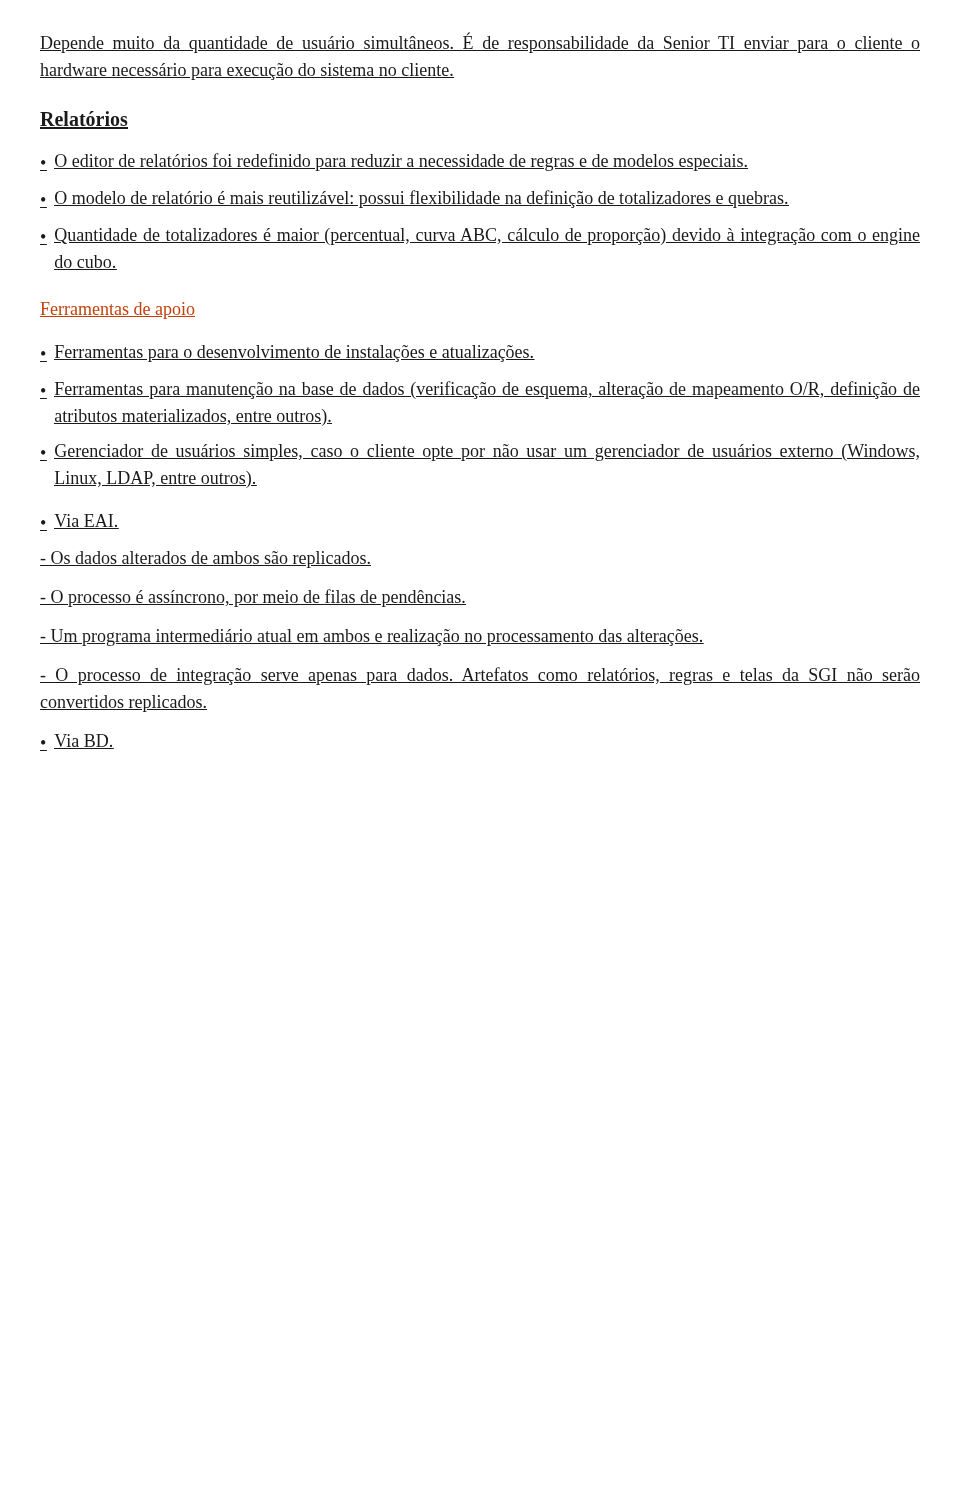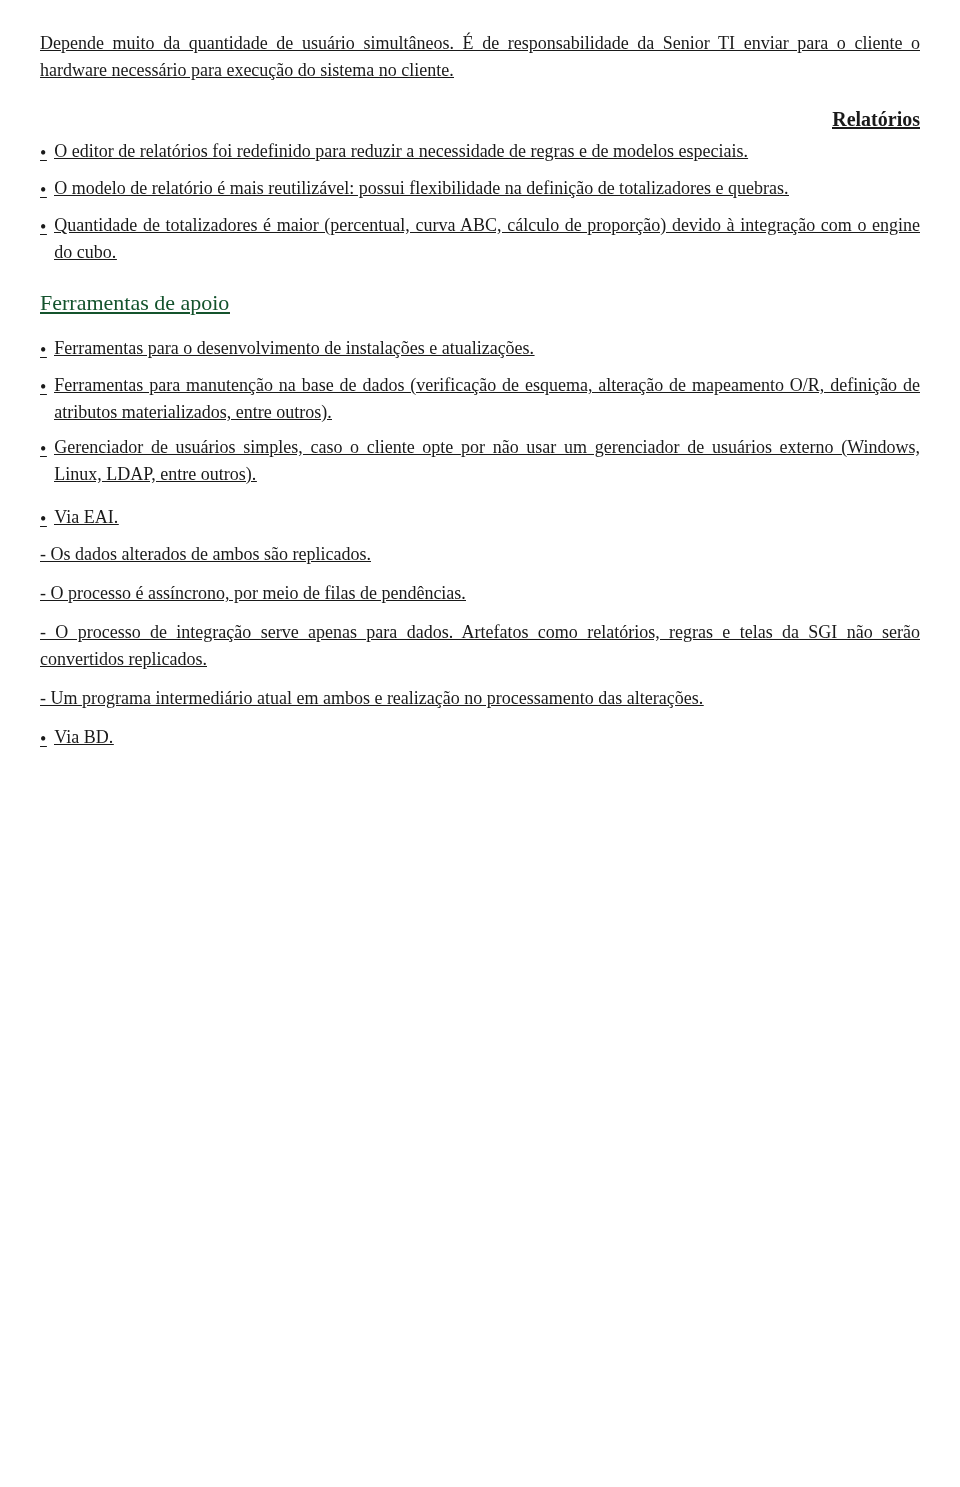--- a/index.html
+++ b/index.html
@@ -42,41 +42,40 @@
       margin-top: 2px;
       font-size: 18px;
       line-height: 1.5;
     }
 
     .bullet-text {
       flex: 1;
     }
 
     .section-heading {
-      color: #14532d;
-      font-size: 22px;
+      color: #c2410c;
+      font-size: 18px;
       font-weight: normal;
       margin-top: 20px;
       margin-bottom: 16px;
     }
 
     .section-block {
       margin-bottom: 16px;
     }
 
     .top-section {
       margin-bottom: 20px;
     }
 
     .relatorios-heading {
       font-size: 20px;
       font-weight: bold;
       margin-top: 20px;
-      margin-bottom: 4px;
-      text-align: right;
+      margin-bottom: 14px;
     }
   </style>
 </head>
 <body>
 
 <div class="content-wrapper">
 
   <div class="top-section">
     <p class="paragraph">Depende muito da quantidade de  usuário simultâneos. É de responsabilidade da Senior  TI enviar para o   cliente o hardware necessário para execução do sistema no cliente.</p>
   </div>
@@ -124,23 +123,23 @@
     <div class="bullet-item">
       <span class="bullet-dot">•</span>
       <span class="bullet-text">Via EAI.</span>
     </div>
 
 
     <div class="paragraph">- Os dados alterados de ambos são replicados.</div>
 
     <div class="paragraph">- O processo é assíncrono,  por meio de filas de pendências.</div>
 
+    <div class="paragraph">- Um programa intermediário atual   em ambos e realização no processamento das alterações.</div>
+
     <div class="paragraph">- O processo de integração  serve apenas  para dados. Artefatos como relatórios, regras  e telas da  SGI não  serão convertidos replicados.</div>
-
-    <div class="paragraph">- Um programa intermediário atual   em ambos e realização no processamento das alterações.</div>
 
     <div class="bullet-item">
       <span class="bullet-dot">•</span>
       <span class="bullet-text">Via BD.</span>
     </div>
 
 
 
   </div>
 

